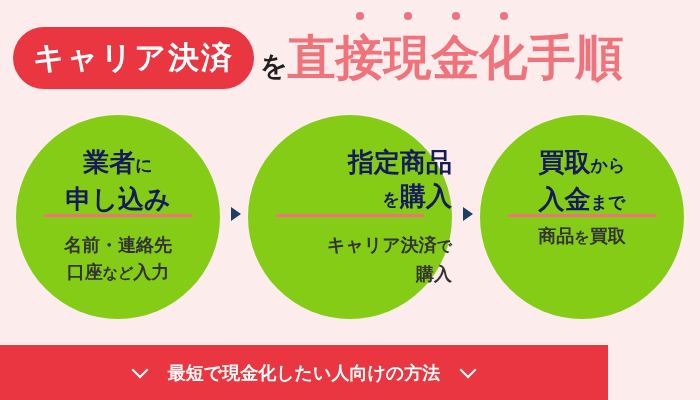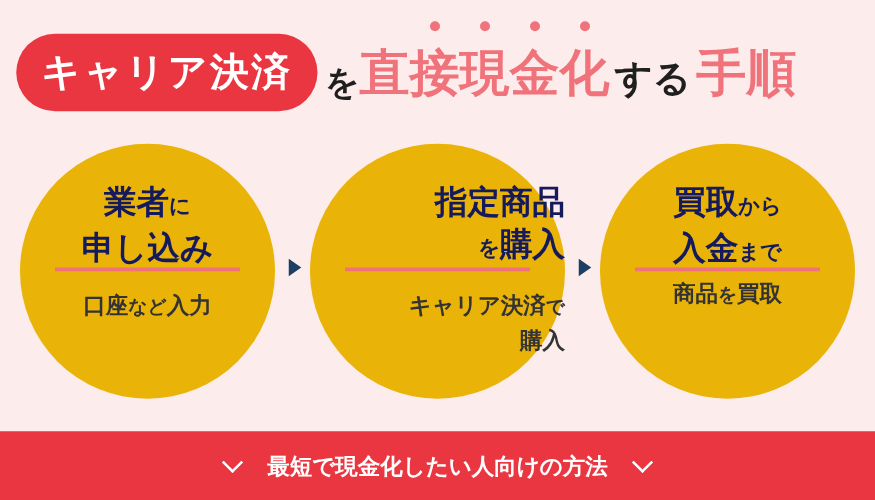--- a/index.html
+++ b/index.html
@@ -1,54 +1,54 @@
 <!DOCTYPE html>
 <html><head>
 <meta charset="utf-8">
 <style>
   * { margin:0; padding:0; box-sizing:border-box; }
   html, body { width:700px; height:400px; overflow:hidden; }
   body { background:#fdecec; font-family:"DejaVu Sans", sans-serif; position:relative; }
   .title-row { position:absolute; left:13px; top:27px; height:62px; display:flex; align-items:center; }
   .pill { background:#e93640; color:#fff; height:62px; border-radius:31px; padding:0 20px; display:flex; align-items:center; font-size:31px; font-weight:bold; letter-spacing:2px; }
   .title-dark { color:#1f1f1f; font-size:27px; font-weight:bold; margin:16px 0 0 6px; }
-  .title-pink { color:#f0727a; font-size:40px; font-weight:bold; position:relative; }
+  .title-pink { color:#f0727a; font-size:48px; font-weight:bold; position:relative; }
   .title-pink .ch { display:inline-block; position:relative; }
   .title-pink .ch.dot::before { content:""; position:absolute; width:8px; height:8px; border-radius:50%; background:#f0727a; left:50%; top:-14px; transform:translateX(-50%); }
   .title-dark2 { color:#1f1f1f; font-size:30px; font-weight:bold; margin:10px 4px 0 4px; }
-  .circle { position:absolute; width:204px; height:204px; border-radius:50%; background:#eab308; top:115px; text-align:center; }
+  .circle { position:absolute; width:204px; height:204px; border-radius:50%; background:#84cc16; top:115px; text-align:center; }
   .circle .head { position:absolute; left:0; right:0; top:30px; color:#151a5c; font-weight:bold; font-size:26px; line-height:34px; }
   .circle .head .small { font-size:17px; }
   .circle .divider { position:absolute; left:28px; right:28px; top:99px; height:3px; background:#f0727a; }
   .circle .body { position:absolute; left:0; right:0; top:116px; color:#333; font-size:18px; line-height:27px; font-weight:bold; }
   .circle .body .small { font-size:15px; }
   .arrow { position:absolute; width:0; height:0; border-top:7px solid transparent; border-bottom:7px solid transparent; border-left:10px solid #1c3f63; top:207px; }
-  .bar { position:absolute; left:0; top:345px; width:700px; height:55px; background:#e93640; display:flex; align-items:center; justify-content:center; color:#fff; font-size:18px; font-weight:bold; }
+  .bar { position:absolute; left:0; top:345px; width:608px; height:55px; background:#e93640; display:flex; align-items:center; justify-content:center; color:#fff; font-size:18px; font-weight:bold; }
   .chev { display:inline-block; width:12px; height:12px; border-right:2px solid #fff; border-bottom:2px solid #fff; transform:rotate(45deg); margin:-6px 22px 0 22px; }
 </style>
 </head>
 <body>
 
 <div class="title-row">
   <div class="pill">キャリア決済</div>
   <span class="title-dark">を</span>
   <span class="title-pink">
     <span class="ch">直</span><span class="ch dot">接</span><span class="ch dot">現</span><span class="ch dot">金</span><span class="ch dot">化</span>
   </span>
-  <span class="title-dark2">する</span>
   <span class="title-pink">手順</span>
 </div>
 
 <div class="circle" style="left:16px;">
   <div class="head">
     <div><span>業者</span><span class="small">に</span></div>
     <div><span>申し込み</span></div>
   </div>
   <div class="divider"></div>
   <div class="body">
+    <div><span>名前・連絡先</span></div>
     <div><span>口座</span><span class="small">など</span><span>入力</span></div>
   </div>
 </div>
 
 <div class="arrow" style="left:231px;"></div>
 
 <div class="circle" style="left:248px;text-align:right;">
   <div class="head">
     <div><span>指定商品</span></div>
     <div><span class="small">を</span><span>購入</span></div>

